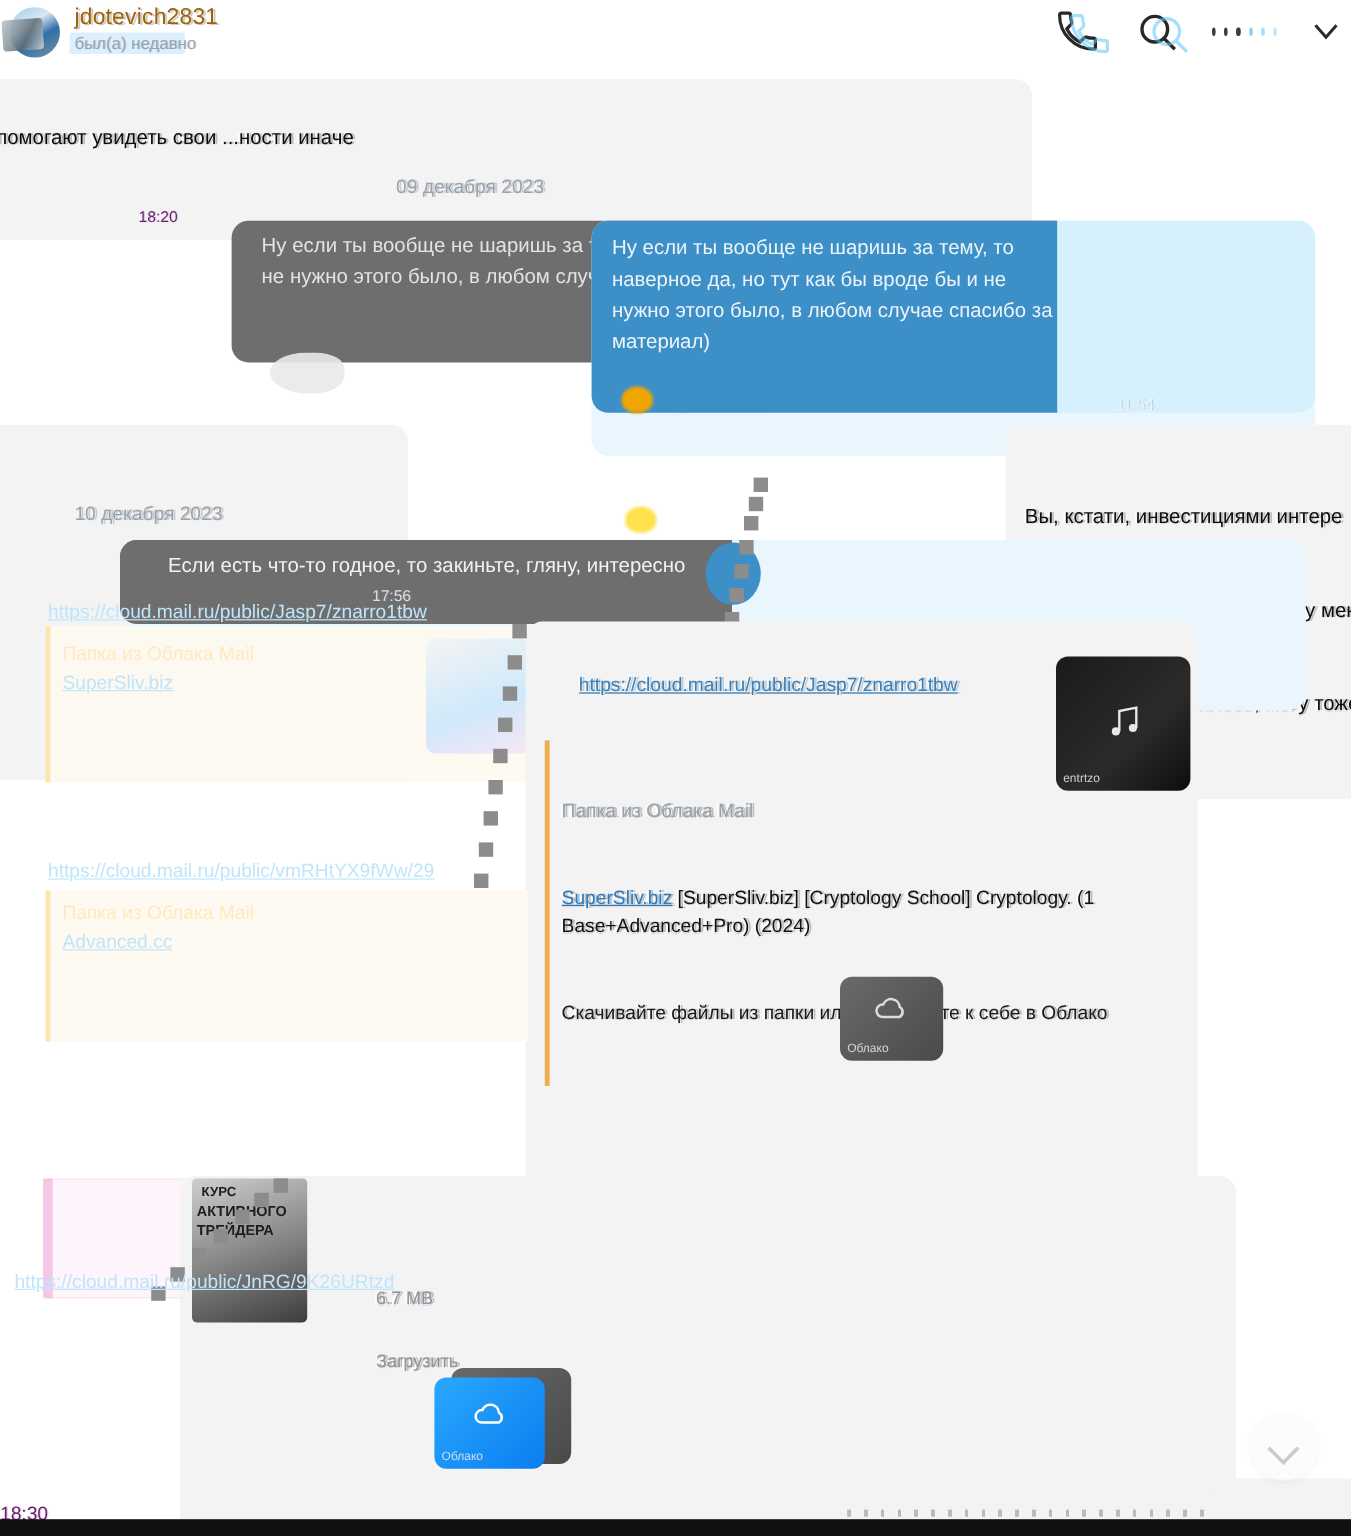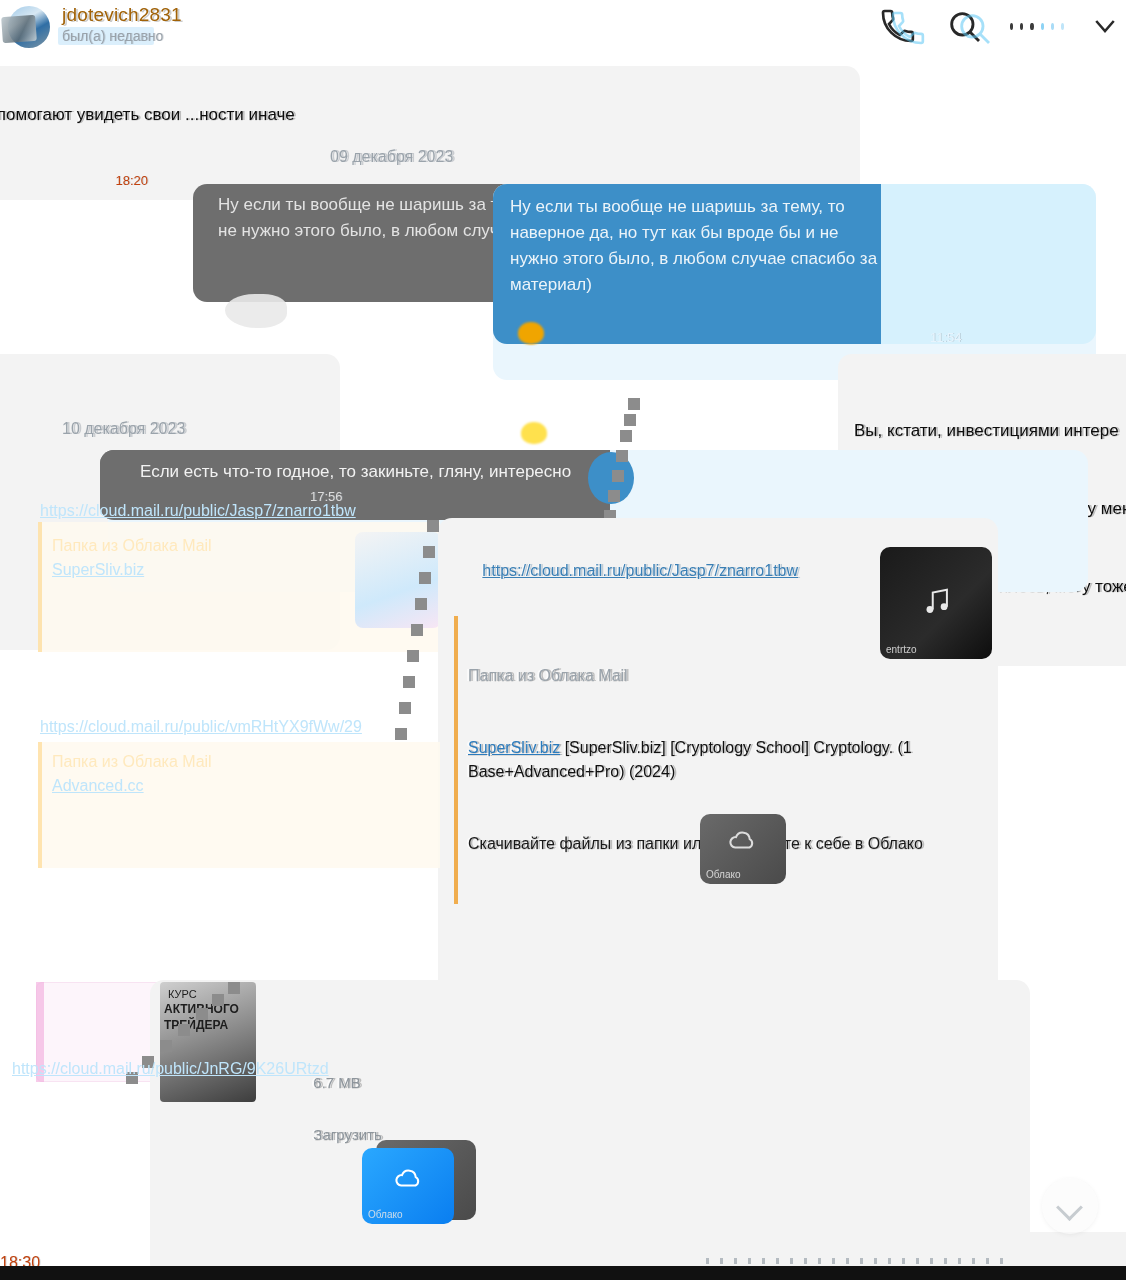--- a/index.html
+++ b/index.html
@@ -63,21 +63,21 @@
     border-radius: 14px;
     padding: 10px 14px 20px 14px;
     font-size: 17px; line-height: 26px;
     color: #0d0d0d;
     white-space: pre-wrap;
   }
   .bub.in  { background: #f3f3f3; }
   .bub.out { background: #eaf6fd; }
   .time {
     position: absolute; right: 12px; bottom: 2px;
-    font-size: 13px; color: #c2410c;
+    font-size: 13px; color: #701a75;
     text-shadow: 1px 0 0 rgba(150,160,170,.4);
   }
   .glitchtext{
     text-shadow: 2px 0 0 rgba(0,0,0,.22), -2px 0 0 rgba(255,255,255,.75), 0 1px 0 rgba(0,0,0,.10);
   }
   .datesep {
     position: absolute; font-size: 16px; color: #9aa3ab;
     text-shadow: 2px 0 0 rgba(150,158,166,.45);
   }
 
@@ -332,21 +332,21 @@
 
     <div class="bub in" style="left:150px; top:928px; width:880px; padding:12px 16px 26px 130px;">
       <div class="pdf-meta glitchtext">
         <span>6.7 MB</span>
         &nbsp;&nbsp;
         <span class="pdf-dl">Загрузить</span>
       </div>
       
     </div>
     <div class="pdf-thumb" style="left:160px; top:930px;">
-      <div style="position:absolute;left:8px;top:6px;font-size:11px;font-weight:400;color:#1d1d1d;">КУРС</div>
+      <div style="position:absolute;left:8px;top:6px;font-size:11px;font-weight:700;color:#1d1d1d;">КУРС</div>
       <div style="position:absolute;left:4px;top:20px;font-size:12px;font-weight:700;color:#1d1d1d;">АКТИВНОГО</div>
       <div style="position:absolute;left:4px;top:36px;font-size:12px;font-weight:700;color:#1d1d1d;">ТРЕЙДЕРА</div>
     </div>
     <div class="stair" style="left:120px;top:930px;width:120px;height:110px;">
       <i style="left:108px;top:0;width:12px;height:12px;"></i>
       <i style="left:92px;top:12px;width:12px;height:12px;"></i>
       <i style="left:76px;top:26px;width:12px;height:12px;"></i>
       <i style="left:58px;top:42px;width:12px;height:12px;"></i>
       <i style="left:40px;top:58px;width:12px;height:12px;"></i>
       <i style="left:22px;top:74px;width:12px;height:12px;"></i>

